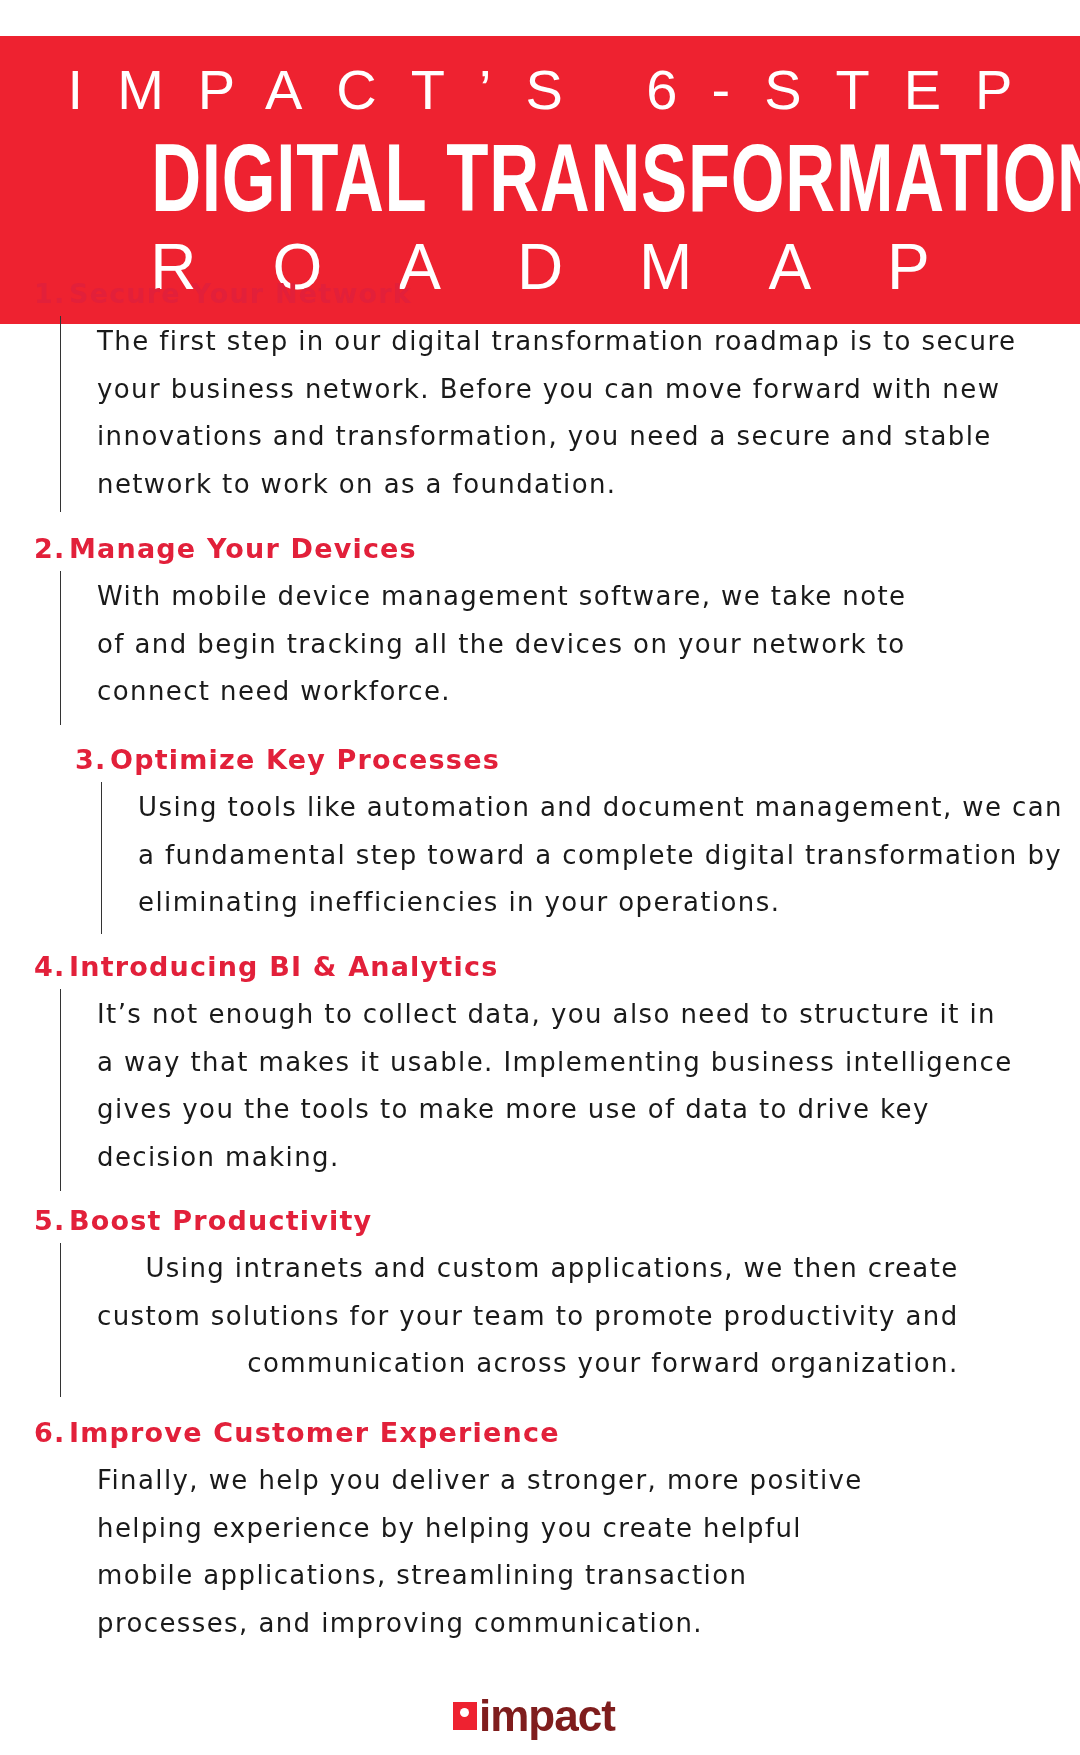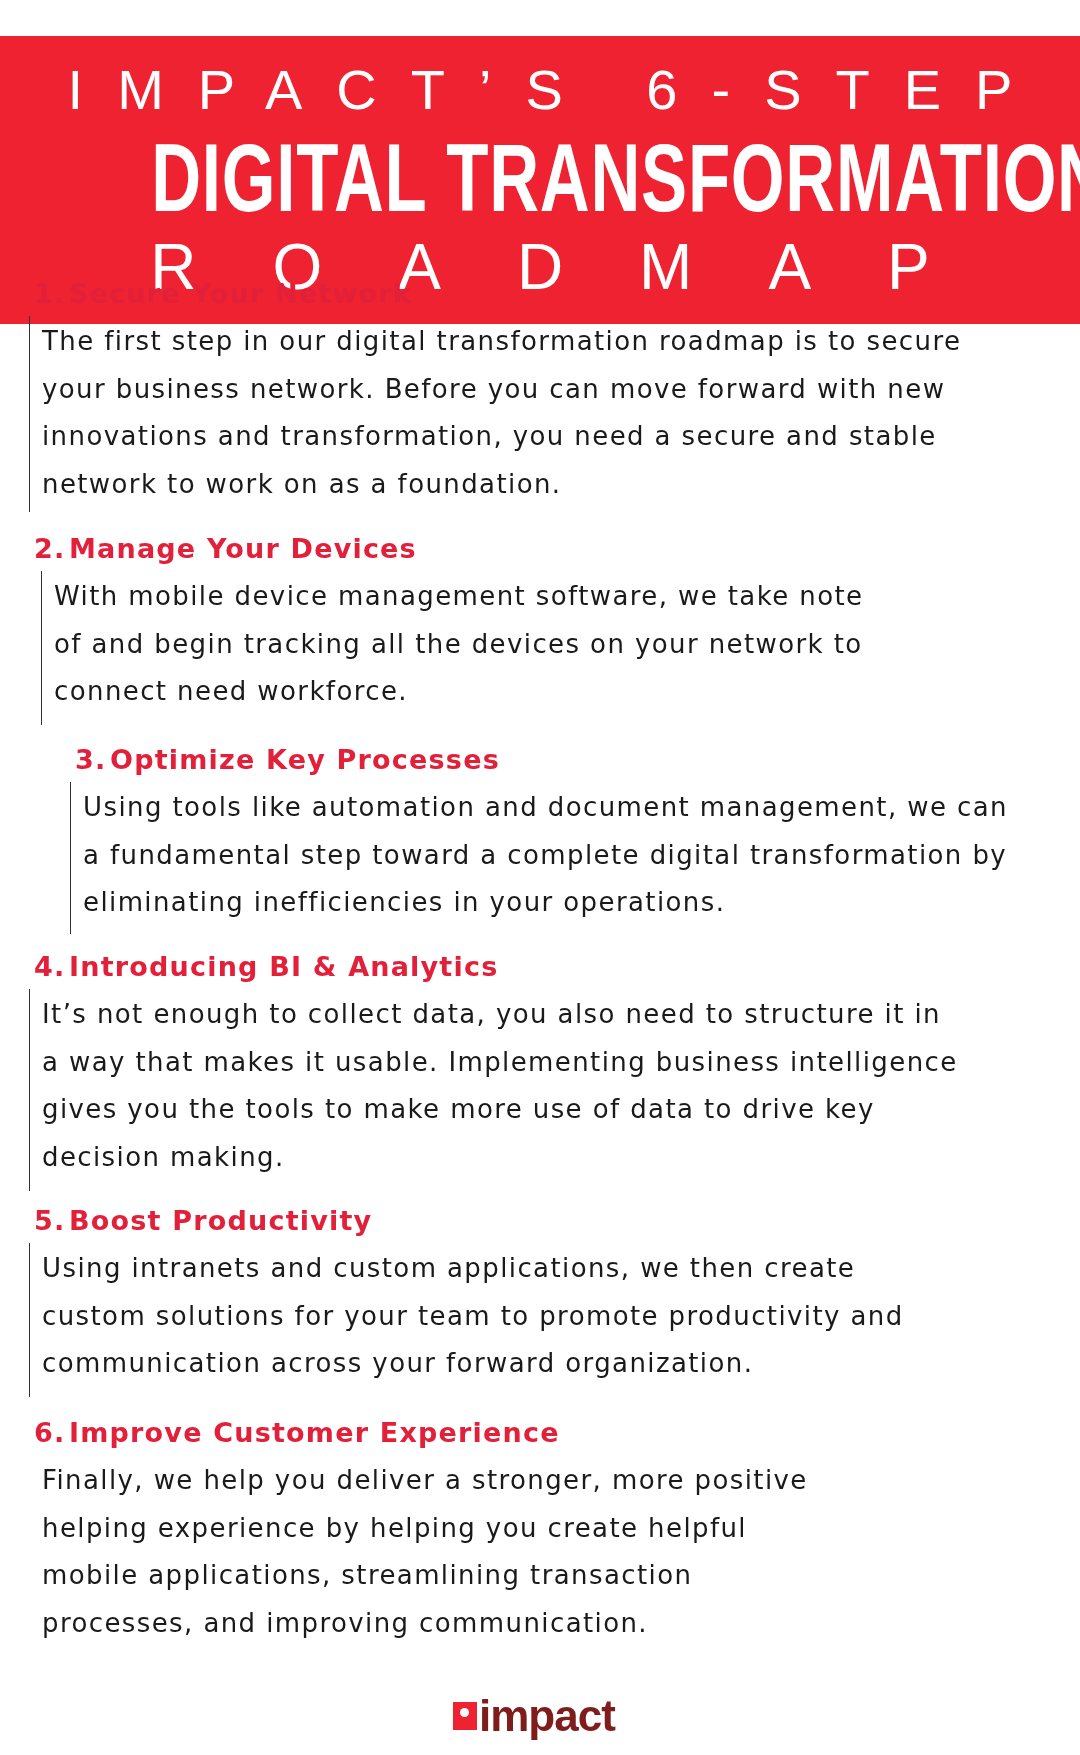--- a/index.html
+++ b/index.html
@@ -29,21 +29,21 @@
 
     .steps { position: absolute; left: 0; top: 300px; width: 1080px; }
     .step { position: absolute; left: 0; width: 1080px; }
     .step-heading {
       position: absolute; left: 34px; top: 0; height: 36px;
       font-family: "DejaVu Sans", sans-serif; font-size: 27px; font-weight: 700;
       color: #e2203a; letter-spacing: 1.2px; white-space: nowrap; line-height: 36px;
     }
     .step-heading .num { display: inline-block; width: 35px; }
     .step-body {
-      position: absolute; left: 29px; top: 52px; padding-left: 12px;
+      position: absolute; left: 60px; top: 52px; padding-left: 36px;
       border-left: 1.5px solid #333333;
     }
     .step-body.no-border { border-left: 1.5px solid transparent; }
     .step-body p {
       font-family: "DejaVu Sans", sans-serif; font-size: 26px; font-weight: 400;
       line-height: 47.5px; letter-spacing: 1.4px; color: #1a1a1a; white-space: nowrap;
     }
 
     .logo {
       position: absolute; left: 453px; top: 1694px; height: 44px;
@@ -81,21 +81,21 @@
       <p>your business network. Before you can move forward with new</p>
       <p>innovations and transformation, you need a secure and stable</p>
       <p>network to work on as a foundation.</p>
     </div>
   </section>
 
   <section class="step" style="top:231px; height:190px;">
     <h2 class="step-heading">
       <span class="num">2.</span><span>Manage Your Devices</span>
     </h2>
-    <div class="step-body" style="top:40px; height:154px; padding-top:2px;margin-left:12px;">
+    <div class="step-body" style="top:40px; height:154px; padding-top:2px;">
       <p>With mobile device management software, we take note</p>
       <p>of and begin tracking all the devices on your network to</p>
       <p>connect need workforce.</p>
     </div>
   </section>
 
   <section class="step" style="top:442px; height:190px;margin-left:41px;">
     <h2 class="step-heading">
       <span class="num">3.</span><span>Optimize Key Processes</span>
     </h2>
@@ -115,21 +115,21 @@
       <p>a way that makes it usable. Implementing business intelligence</p>
       <p>gives you the tools to make more use of data to drive key</p>
       <p>decision making.</p>
     </div>
   </section>
 
   <section class="step" style="top:903px; height:190px;">
     <h2 class="step-heading">
       <span class="num">5.</span><span>Boost Productivity</span>
     </h2>
-    <div class="step-body" style="top:40px; height:154px; padding-top:2px;">
+    <div class="step-body" style="top:40px; height:154px; padding-top:2px;text-align:right;">
       <p>Using intranets and custom applications, we then create</p>
       <p>custom solutions for your team to promote productivity and</p>
       <p>communication across your forward organization.</p>
     </div>
   </section>
 
   <section class="step" style="top:1115px; height:230px;">
     <h2 class="step-heading">
       <span class="num">6.</span><span>Improve Customer Experience</span>
     </h2>

